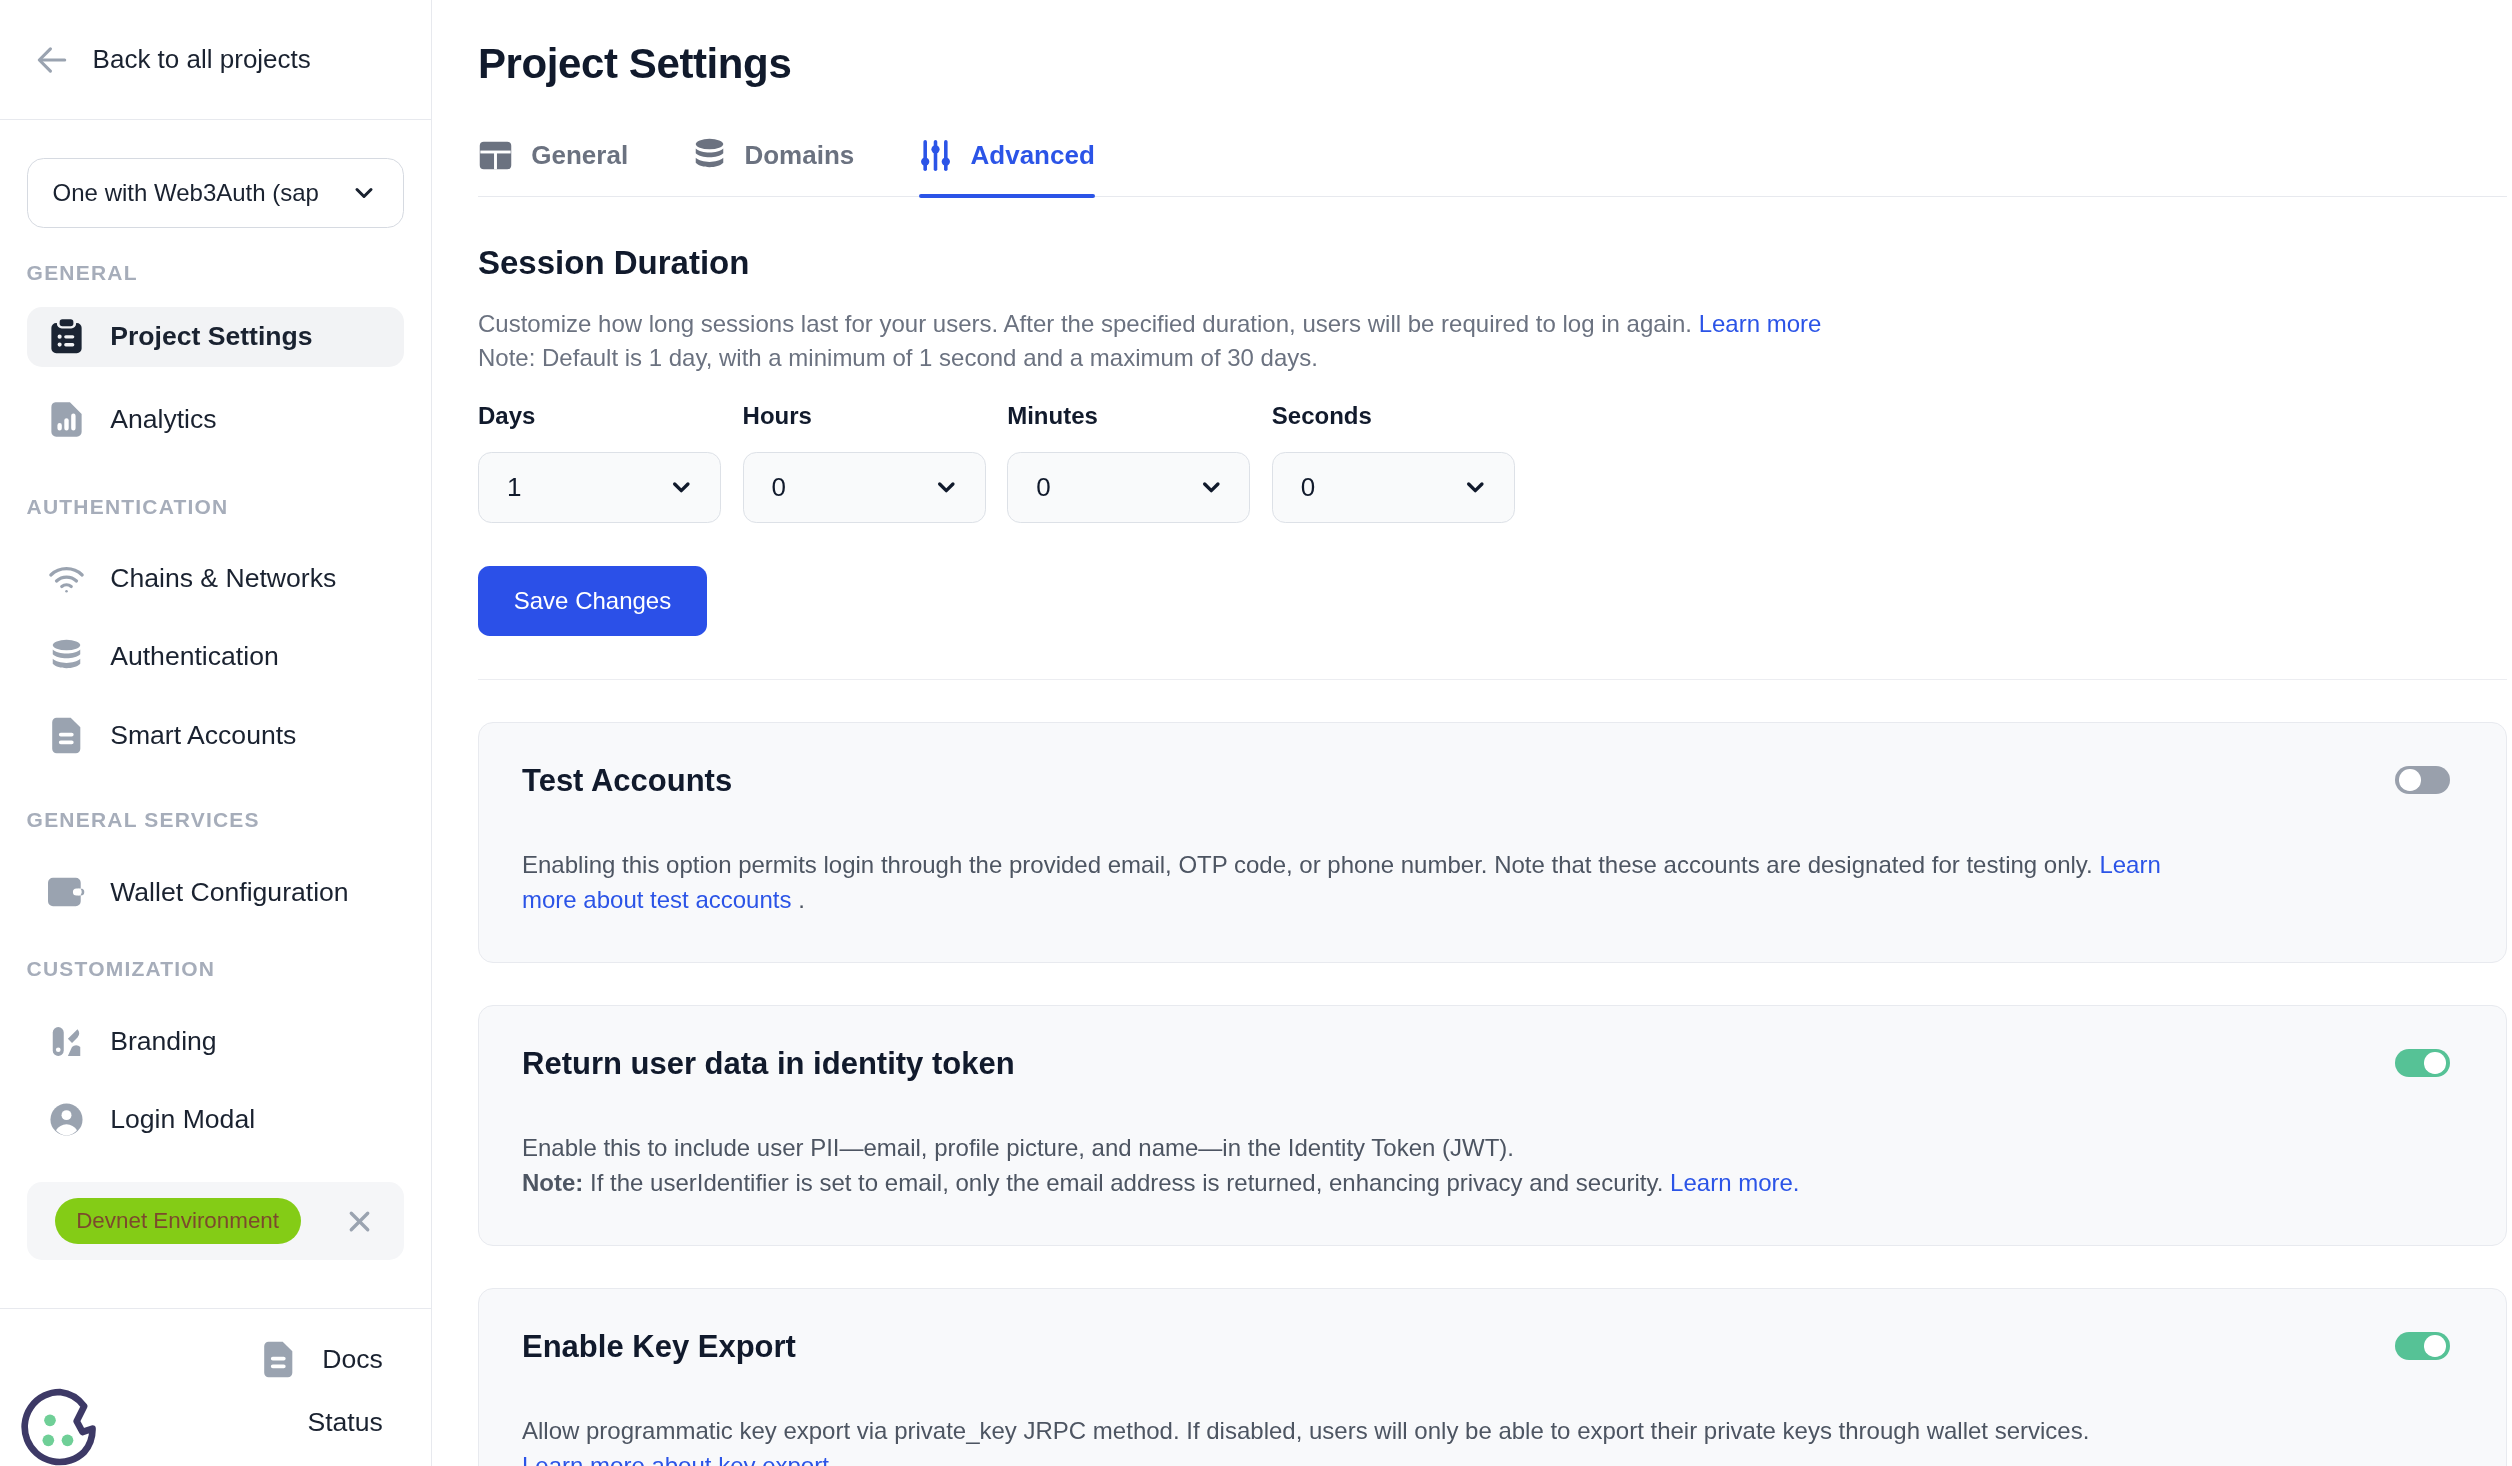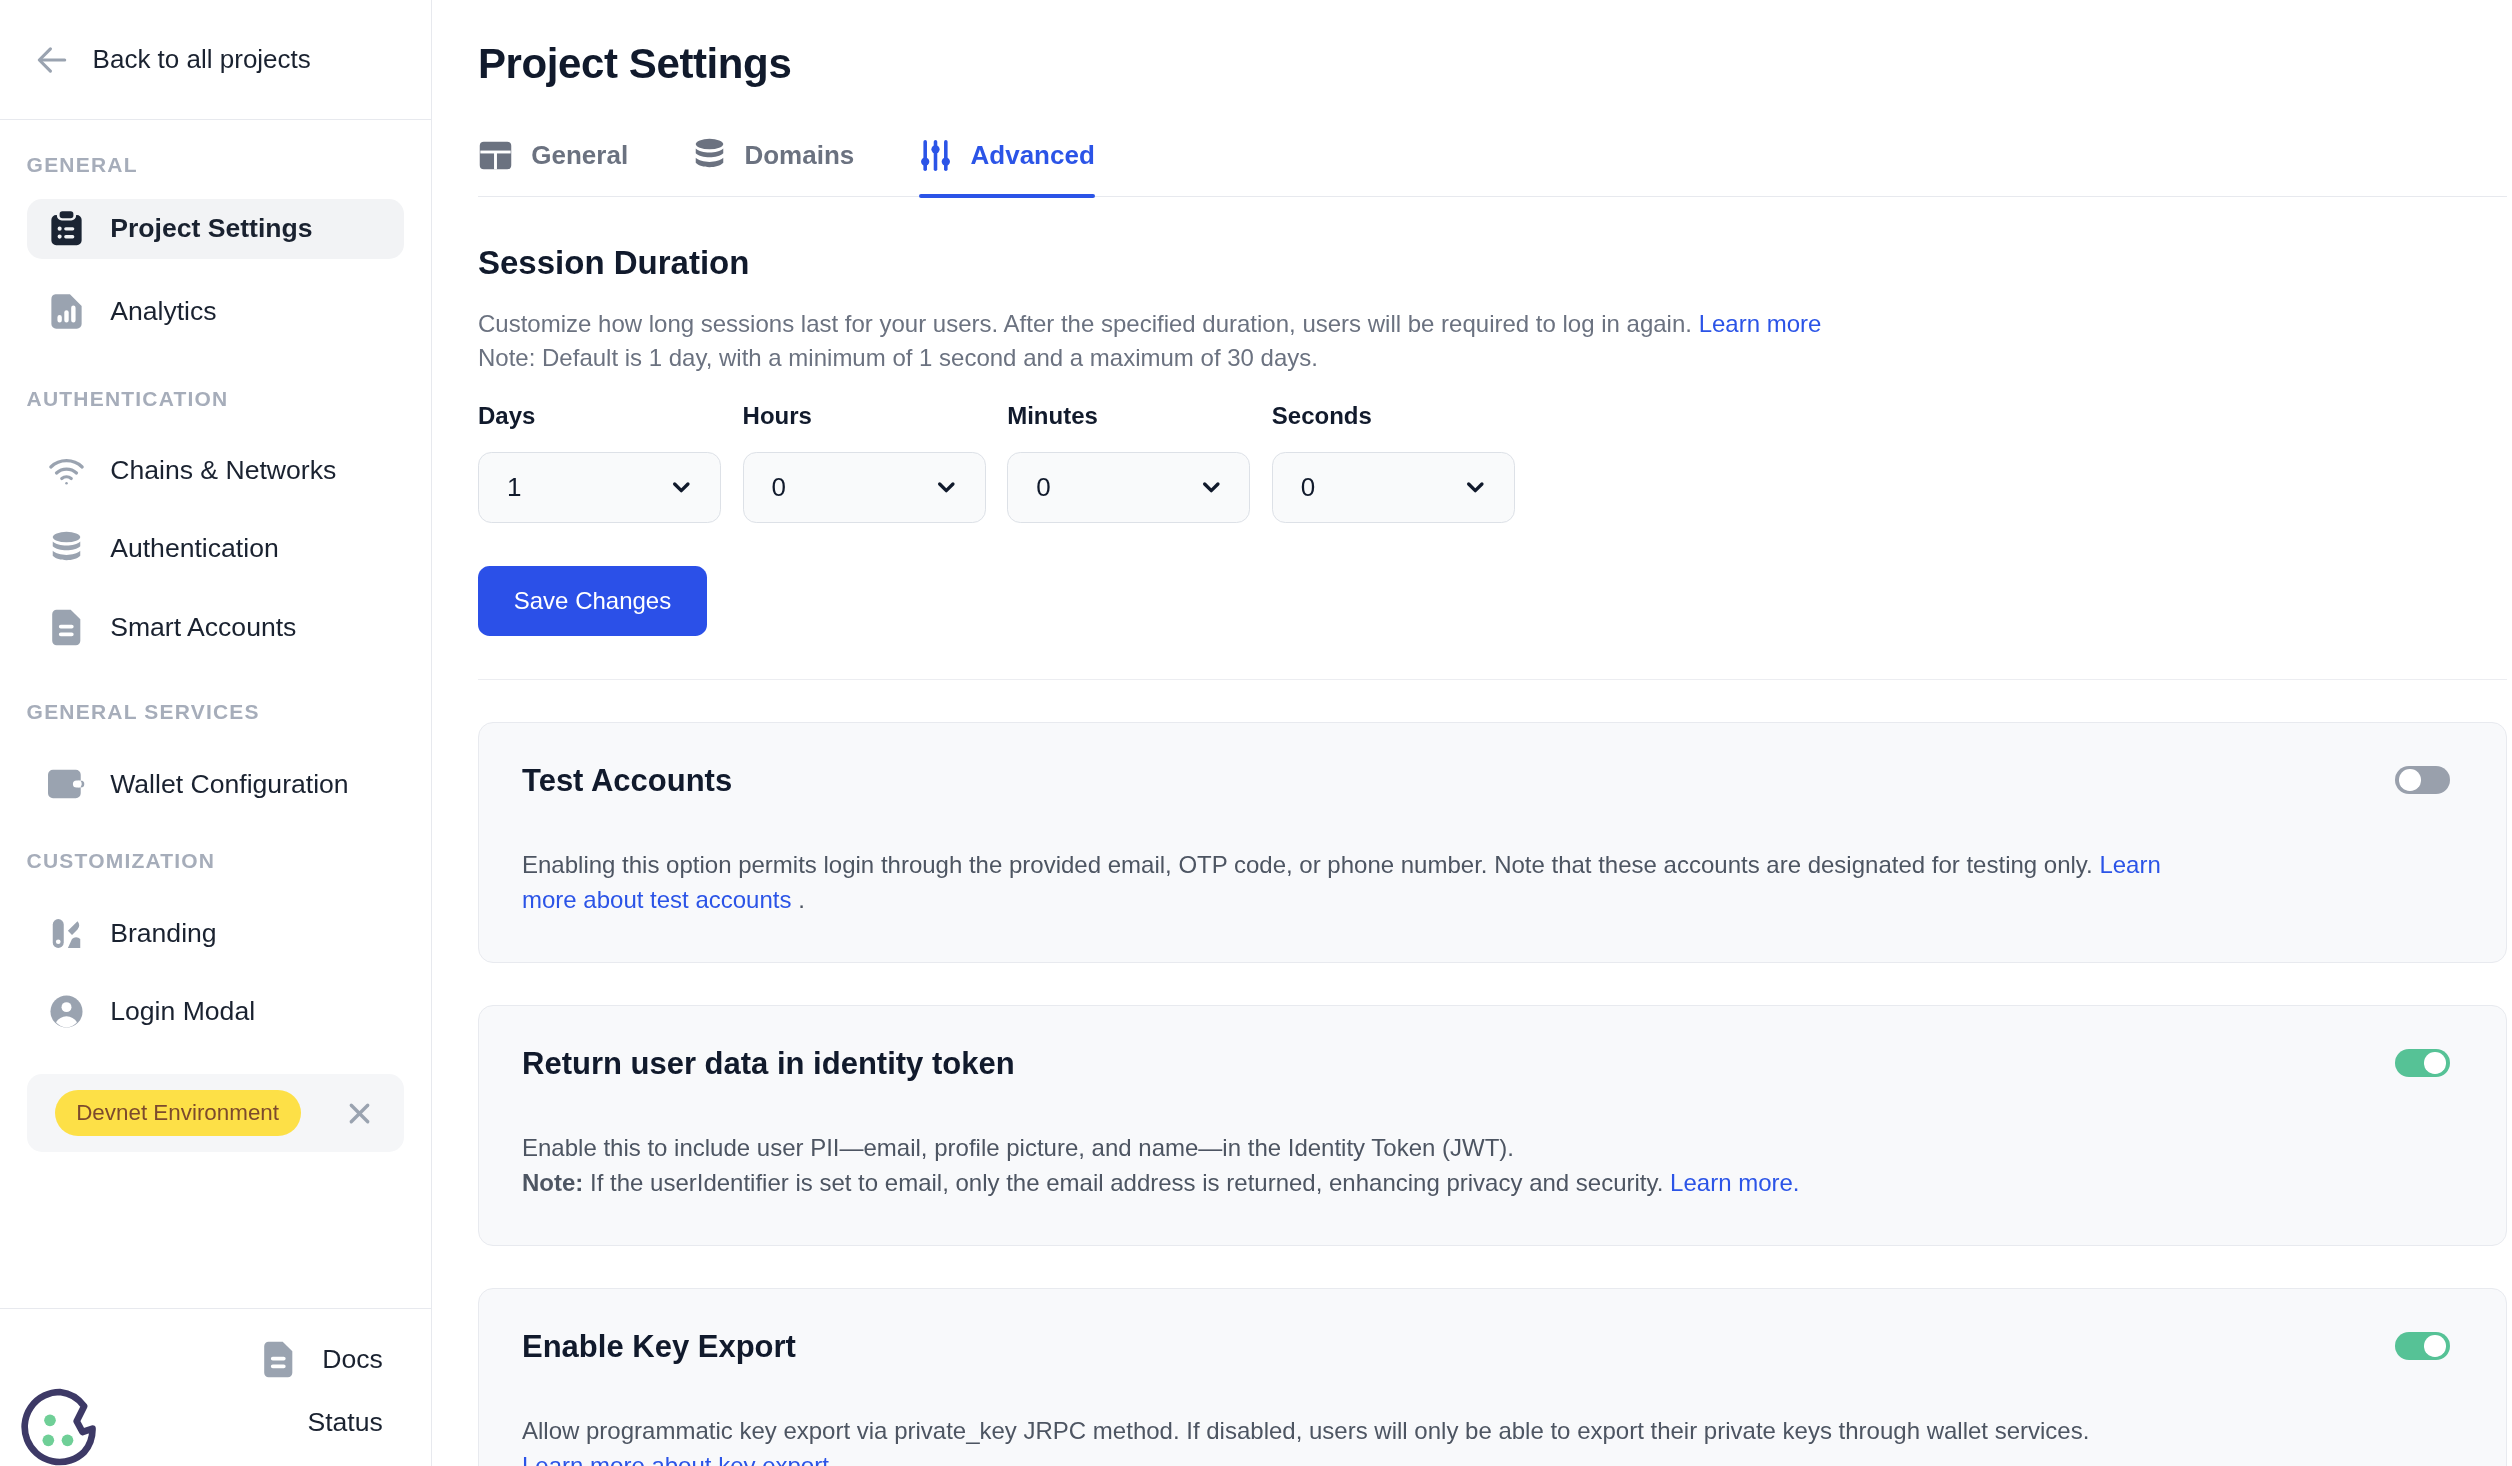--- a/index.html
+++ b/index.html
@@ -31,21 +31,21 @@
   .nav-item .nlabel { font-size:26.6px; font-weight:500; color:#1A2230; }
   .nav-item.active { background:#F2F3F5; }
   .nav-item.active .nicon { color:#1B2433; }
   .nav-item.active .nlabel { font-weight:600; }
   .gap-s { height:18.3px; } .gap-m { height:23px; }
   .sec-gap1 { height:45px; } .sec-gap2 { height:43px; } .sec-gap3 { height:35px; }
   .after-label { height:30px; } .after-label-sm { height:21.6px; }
 
   .env-card { margin:33px 26.6px 0 26.6px; background:#F5F6F8; border-radius:15px;
     height:78px; display:flex; align-items:center; padding:0 28px; justify-content:space-between; }
-  .env-badge { background:#fde047; color:#7C4A2D; font-size:22.4px; font-weight:500;
+  .env-badge { background:#84cc16; color:#7C4A2D; font-size:22.4px; font-weight:500;
     padding:10px 21.6px; border-radius:830px; }
   .env-close { color:#9AA3B0; cursor:pointer; display:flex; }
 
   .side-bottom { margin-top:auto; border-top:1.7px solid #E7E9EE; padding:23px 26.6px 8.3px 26.6px; }
   .foot-item { height:55px; display:flex; align-items:center; gap:25px; padding:0 21.6px; cursor:pointer;justify-content:flex-end; }
   .foot-item .nicon { width:37px; display:flex; justify-content:center; color:#9AA3B0; }
   .foot-item .nlabel { font-size:26.6px; font-weight:500; color:#1A2230; }
   .status-row { position:relative; height:71px; }
   .cookie-wrap { position:absolute; left:-6.6px; top:0px; }
 
@@ -107,20 +107,28 @@
     <div class="side-header">
       <span class="arrow">
         <svg width="38" height="38" viewBox="0 0 24 24" fill="none" stroke="currentColor" stroke-width="2" stroke-linecap="round" stroke-linejoin="round">
             <line x1="20" y1="12" x2="5" y2="12"></line>
             <polyline points="11 5 4 12 11 19"></polyline>
           </svg>
       </span>
       <span class="back-label">Back to all projects</span>
     </div>
 
+    <div class="project-select">
+      <span class="ps-text">One with Web3Auth (sap</span>
+      <span class="chev">
+        <svg width="28" height="28" viewBox="0 0 24 24" fill="none" stroke="currentColor" stroke-width="2.6" stroke-linecap="round" stroke-linejoin="round">
+            <polyline points="6 9 12 15 18 9"></polyline>
+          </svg>
+      </span>
+    </div>
 
     <nav class="nav">
       <div class="sec-label first">GENERAL</div>
       <div class="after-label-sm"></div>
 
       <div class="nav-item active">
         <span class="nicon">
           <svg width="33" height="37" viewBox="0 0 24 26" fill="currentColor">
               <path d="M9 0.5h6a2 2 0 0 1 2 2v1a2 2 0 0 1-2 2H9a2 2 0 0 1-2-2v-1a2 2 0 0 1 2-2z"></path>
               <path d="M5 3.2h-0.5A3.5 3.5 0 0 0 1 6.7v15A3.5 3.5 0 0 0 4.5 25.2h15a3.5 3.5 0 0 0 3.5-3.5v-15a3.5 3.5 0 0 0-3.5-3.5H19v0.4A3.6 3.6 0 0 1 15.4 7.2H8.6A3.6 3.6 0 0 1 5 3.6zM7 11.6a1.5 1.5 0 1 1 0 3a1.5 1.5 0 0 1 0-3zm4.5 0.4h5a1.2 1.2 0 1 1 0 2.4h-5a1.2 1.2 0 1 1 0-2.4zM7 17.4a1.5 1.5 0 1 1 0 3a1.5 1.5 0 0 1 0-3zm4.5 0.4h5a1.2 1.2 0 1 1 0 2.4h-5a1.2 1.2 0 1 1 0-2.4z" fill-rule="evenodd"></path>

